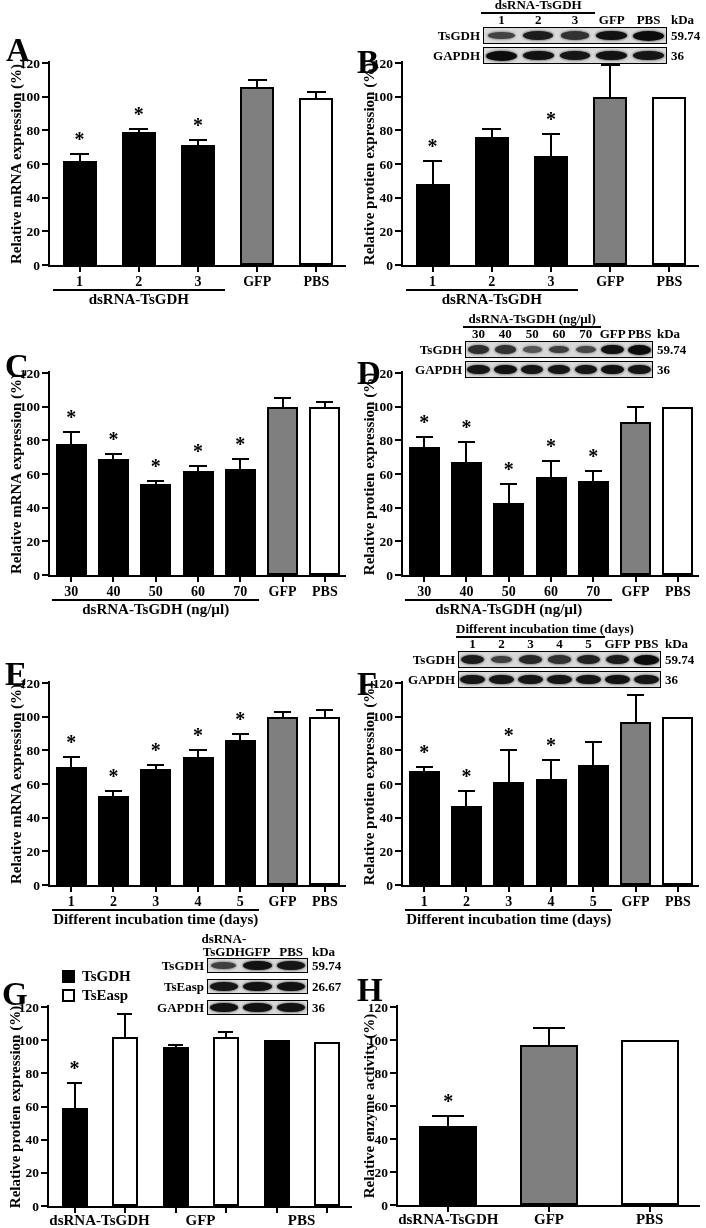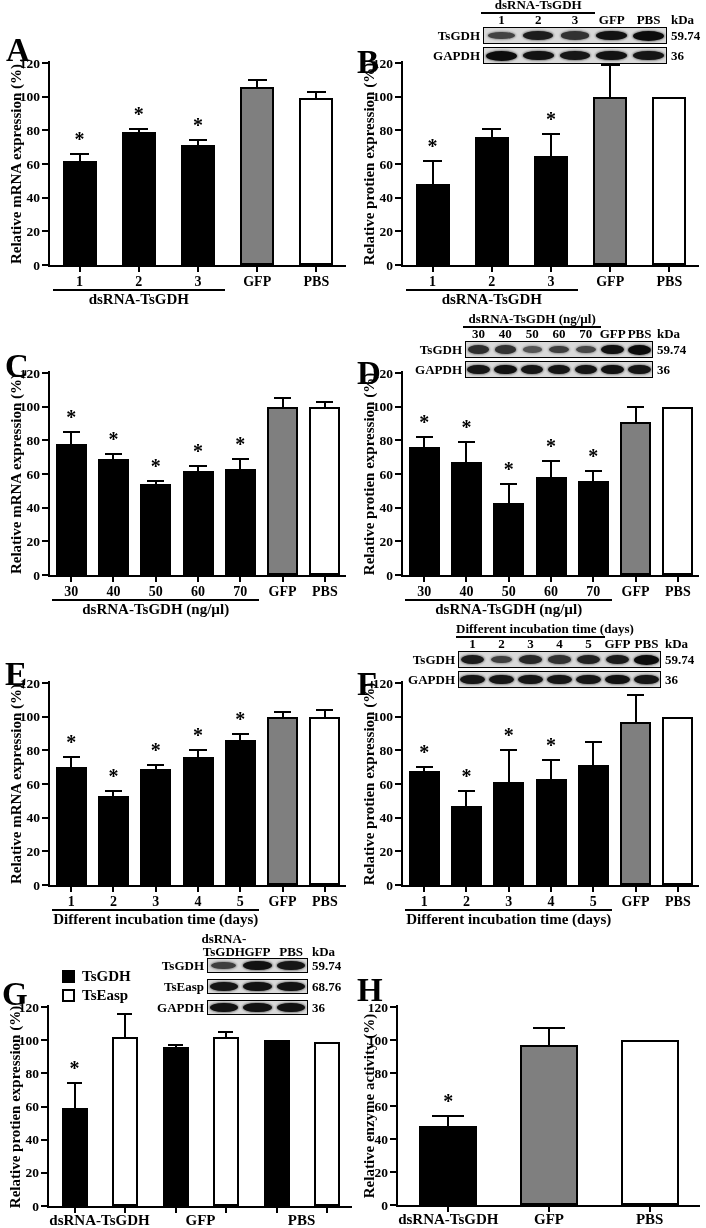--- a/index.html
+++ b/index.html
@@ -513,21 +513,21 @@
       <div class="blot-box" style="left: 207px; top: 28px; width: 101px; height: 15px;"></div>
       <div class="band" style="left: 211.175px; top: 31.625px; width: 25.3173px; height: 7.75px; opacity: 0.75;"></div>
       <div class="band" style="left: 243.225px; top: 30.625px; width: 28.5493px; height: 9.75px; opacity: 0.97;"></div>
       <div class="band" style="left: 277.094px; top: 30.75px; width: 28.1453px; height: 9.5px; opacity: 0.95;"></div>
       <div class="blot-kda" style="left: 312px; top: 28.5px; width: 44px;">59.74</div>
       <div class="blot-row-label" style="left: 134px; top: 49.5px; width: 70px;">TsEasp</div>
       <div class="blot-box" style="left: 207px; top: 49px; width: 101px; height: 15px;"></div>
       <div class="band" style="left: 209.761px; top: 51.75px; width: 28.1453px; height: 9.5px; opacity: 0.95;"></div>
       <div class="band" style="left: 243.225px; top: 51.625px; width: 28.5493px; height: 9.75px; opacity: 0.97;"></div>
       <div class="band" style="left: 276.892px; top: 51.625px; width: 28.5493px; height: 9.75px; opacity: 0.97;"></div>
-      <div class="blot-kda" style="left: 312px; top: 49.5px; width: 44px;">68.76</div>
+      <div class="blot-kda" style="left: 312px; top: 49.5px; width: 44px;">26.67</div>
       <div class="blot-row-label" style="left: 134px; top: 70.5px; width: 70px;">GAPDH</div>
       <div class="blot-box" style="left: 207px; top: 70px; width: 101px; height: 15px;"></div>
       <div class="band" style="left: 209.559px; top: 72.625px; width: 28.5493px; height: 9.75px; opacity: 0.97;"></div>
       <div class="band" style="left: 243.225px; top: 72.625px; width: 28.5493px; height: 9.75px; opacity: 0.97;"></div>
       <div class="band" style="left: 276.892px; top: 72.625px; width: 28.5493px; height: 9.75px; opacity: 0.97;"></div>
       <div class="blot-kda" style="left: 312px; top: 70.5px; width: 44px;">36</div>
     </div>
     <div class="panel" style="left: 353px; top: 930px; height: 310px;">
       <div class="panel-letter" style="left: 4px; top: 44px;">H</div>
       <div class="axis" style="left: 43px; top: 75px; width: 2px; height: 200px;"></div>

